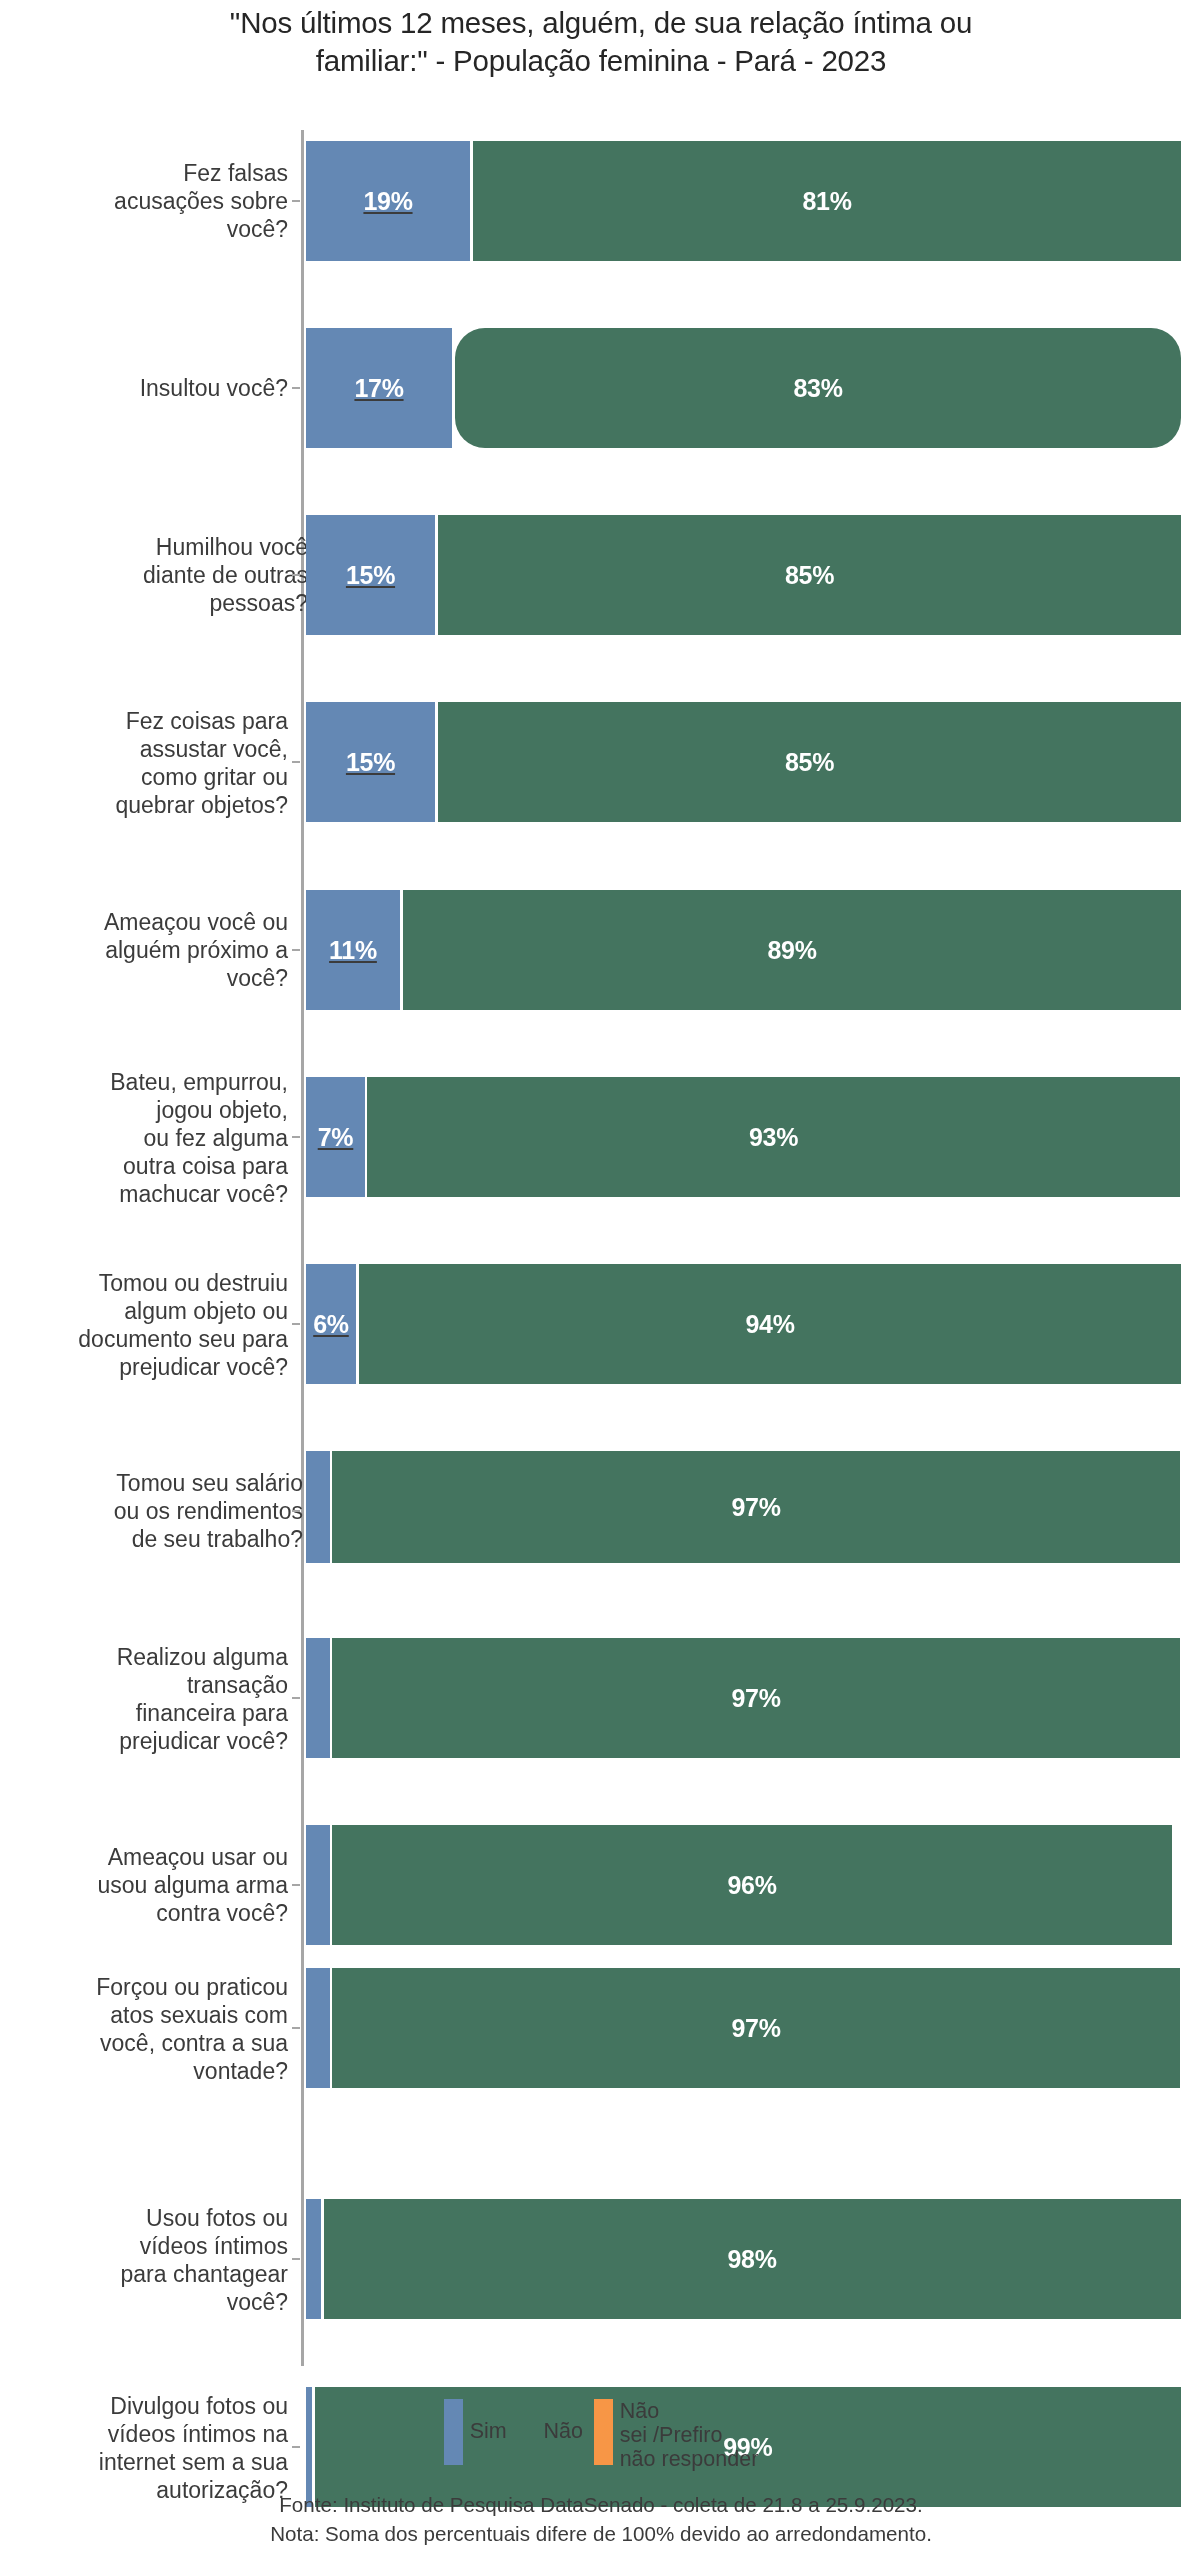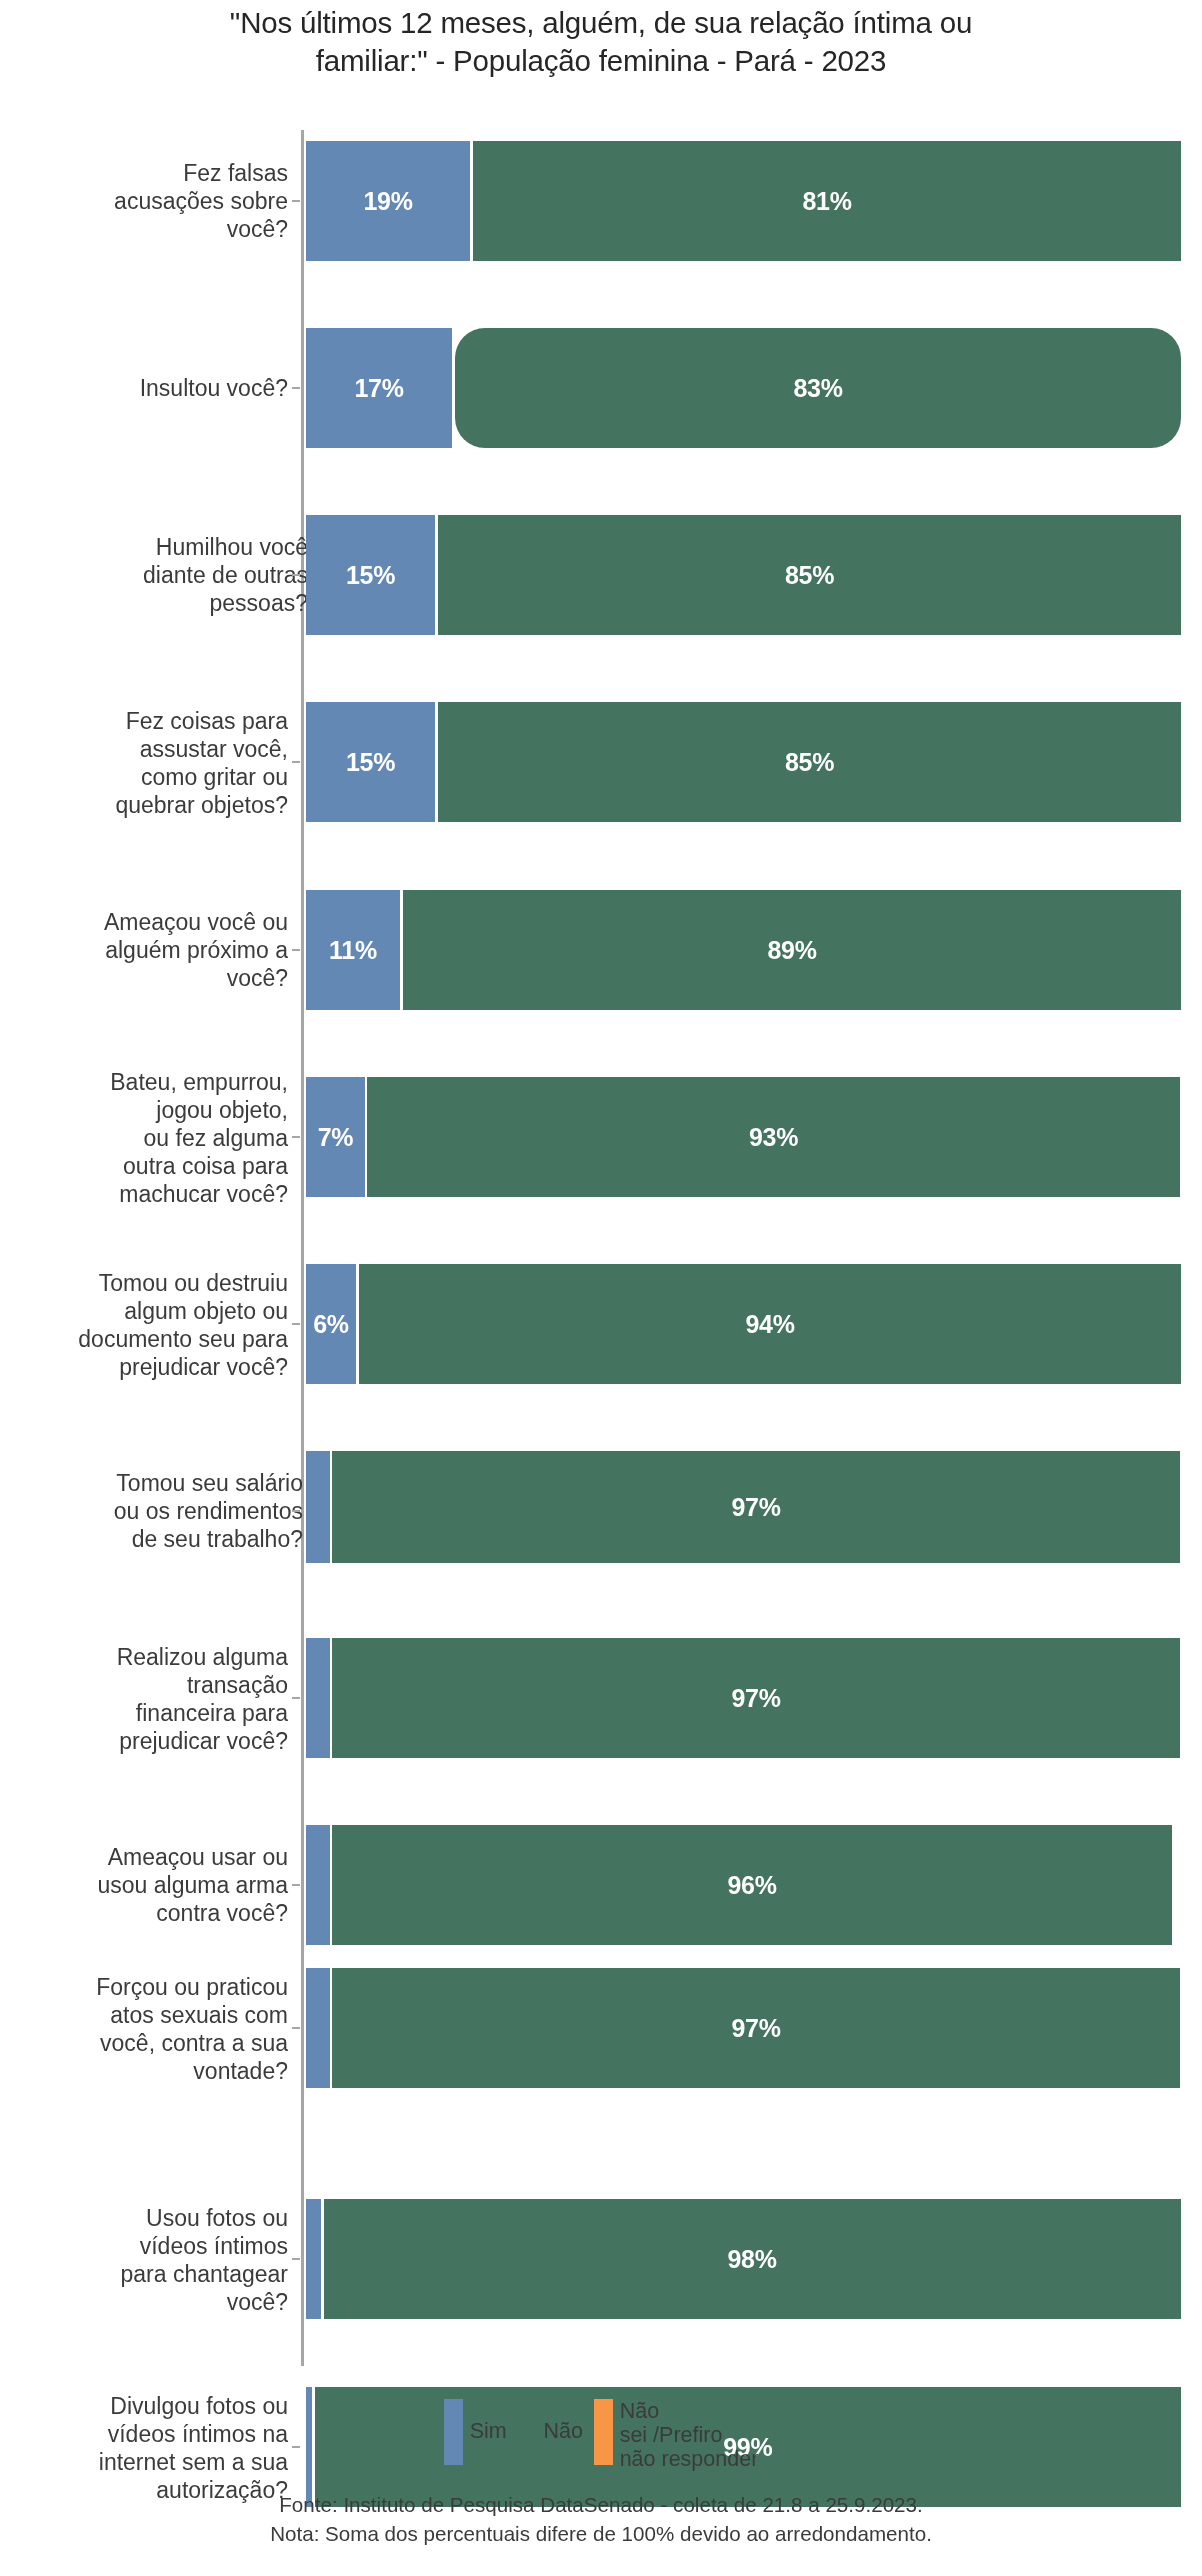--- a/index.html
+++ b/index.html
@@ -78,21 +78,21 @@
   }
   .seg {
     position: absolute;
     top: 0;
     height: 100%;
     display: flex;
     align-items: center;
     justify-content: center;
     box-sizing: border-box;
   }
-  .seg-sim  { background: #6488b4; }
+  .seg-sim  { background: #6488b4; text-decoration: underline; }
   .seg-nao  { background: #44745f; }
   .seg-label {
     color: #ffffff;
     font-size: 25px;
     font-weight: bold;
     white-space: nowrap;
     letter-spacing: -0.3px;
   }
 
   

